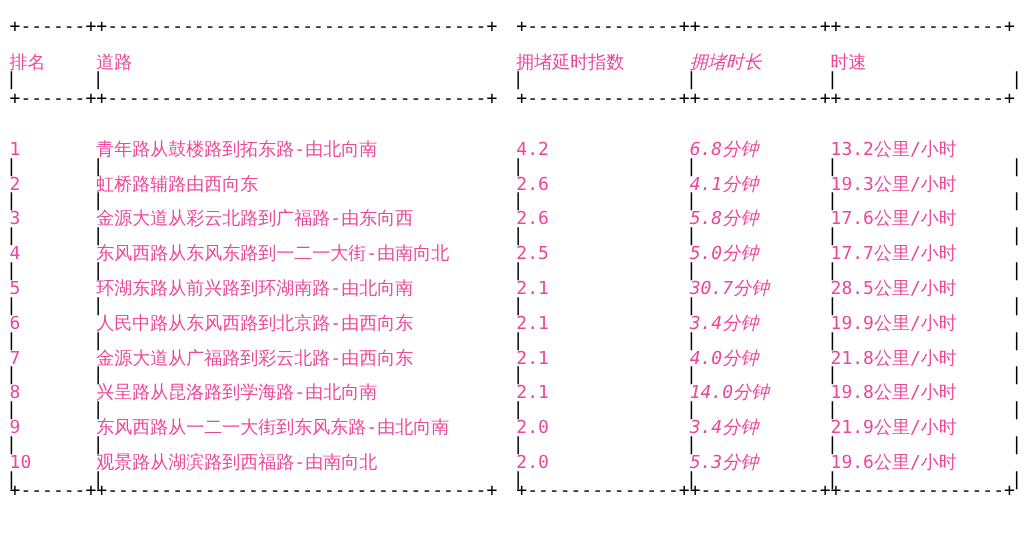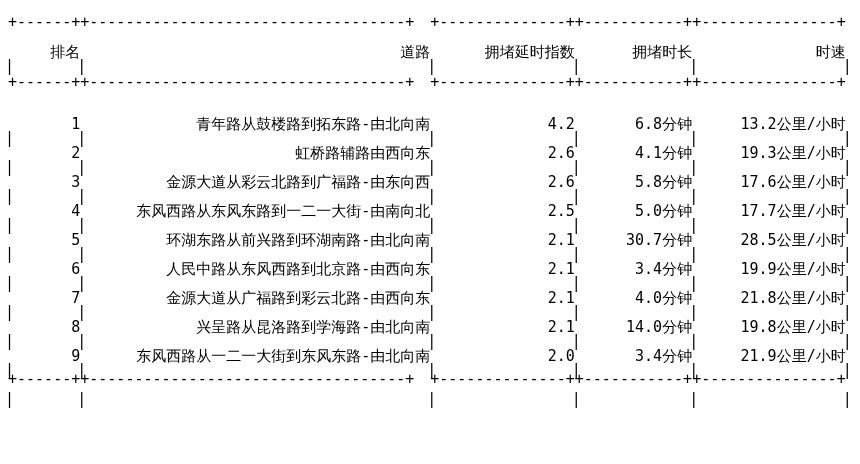--- a/index.html
+++ b/index.html
@@ -36,39 +36,39 @@
   .rule td {
     height: 16px;
     line-height: 16px;
     font-size: 15px;
     letter-spacing: 0px;
     color: #000;
   }
   .cell {
     font-family: "DejaVu Sans", "Liberation Sans", sans-serif;
     font-size: 15px;
-    text-align: right;
-    color: #000000;
+    text-align: left;
+    color: #ec4899;
   }
   .header-row td {
     height: 44px;
     line-height: 44px;
   }
   .spacer-row td {
     height: 20px;
     line-height: 20px;
   }
   .data-row td {
     height: 29px;
     line-height: 29px;
   }
   .c-rank   { width: 56px; }
   .c-road   { width: 350px; }
   .c-index  { width: 130px; }
-  .c-dur    { width: 110px; }
+  .c-dur    { width: 110px; font-style: italic; }
   .c-speed  { width: 150px; }
 
   .rule-seg {
     font-size: 15px;
     line-height: 16px;
     color: #000;
   }
 </style>
 </head>
 <body>
@@ -166,20 +166,27 @@
           <td class="cell c-index">2.1</td>
           <td class="cell c-dur">14.0分钟</td>
           <td class="cell c-speed">19.8公里/小时</td>
         </tr>
         <tr class="data-row">
           <td class="cell c-rank">9</td>
           <td class="cell c-road">东风西路从一二一大街到东风东路-由北向南</td>
           <td class="cell c-index">2.0</td>
           <td class="cell c-dur">3.4分钟</td>
           <td class="cell c-speed">21.9公里/小时</td>
+        </tr>
+        <tr class="data-row">
+          <td class="cell c-rank">10</td>
+          <td class="cell c-road">观景路从湖滨路到西福路-由南向北</td>
+          <td class="cell c-index">2.0</td>
+          <td class="cell c-dur">5.3分钟</td>
+          <td class="cell c-speed">19.6公里/小时</td>
         </tr>
       </tbody>
 
     <tbody>
         <tr class="rule">
       <td class="rule-seg">+------+</td>
       <td class="rule-seg">+-----------------------------------+</td>
       <td class="rule-seg">+--------------+</td>
       <td class="rule-seg">+-----------+</td>
       <td class="rule-seg">+---------------+</td>

